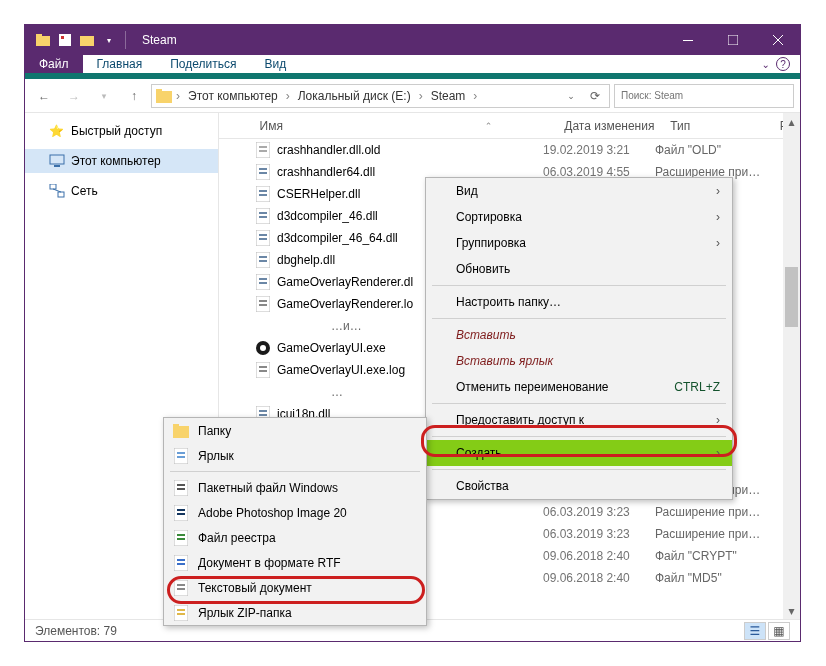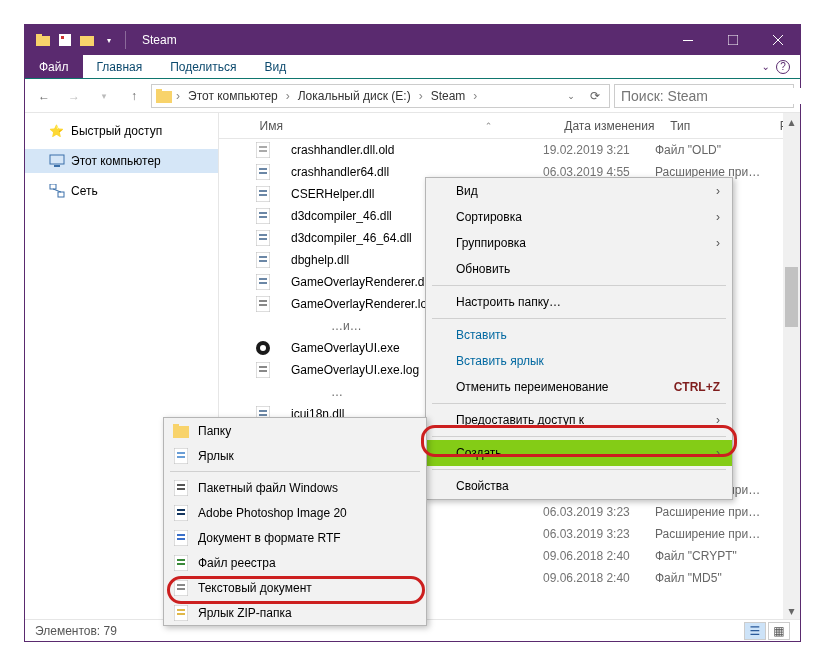--- a/index.html
+++ b/index.html
@@ -7,69 +7,69 @@
 
 .window { position: absolute; top: 24px; left: 24px; width: 777px; height: 618px; border: 1px solid #5a2a6f; background: #fff; }
 
 .titlebar { height: 30px; background: #5a2a6f; display: flex; align-items: center; padding-left: 8px; color: #fff; }
 .titlebar .tb-icons { display: flex; gap: 2px; align-items: center; }
 .titlebar .tb-icons span { width: 20px; height: 20px; display: flex; align-items: center; justify-content: center; }
 .titlebar .title { margin-left: 10px; font-size: 12px; }
 .titlebar .win-controls { margin-left: auto; display: flex; }
 .titlebar .win-controls div { width: 45px; height: 30px; display: flex; align-items: center; justify-content: center; color: #fff; cursor: pointer; }
 
-.ribbon-tabs { height: 24px; background: #fff; display: flex; align-items: stretch; border-bottom: 1px solid #0f766e; }
+.ribbon-tabs { height: 24px; background: #fff; display: flex; align-items: stretch; border-bottom: 6px solid #0f766e; }
 .ribbon-tabs .tab { padding: 0 14px; display: flex; align-items: center; font-size: 12px; color: #0c4a6e; cursor: pointer; }
 .ribbon-tabs .tab.file { background: #5a2a6f; color: #fff; }
 .ribbon-tabs .help { margin-left: auto; display: flex; align-items: center; padding-right: 10px; gap: 6px; color: #5a2a6f; }
 
 .navbar { height: 34px; display: flex; align-items: center; padding: 0 6px; gap: 4px; border-bottom: 1px solid #e6e6e6; }
 .nav-btn { width: 26px; height: 26px; display: flex; align-items: center; justify-content: center; color: #666; cursor: pointer; }
 .nav-btn.disabled { color: #bbb; }
 .address { flex: 1; height: 24px; border: 1px solid #ccc; display: flex; align-items: center; padding: 0 4px; gap: 4px; }
 .address .crumb { color: #333; padding: 0 4px; }
 .address .chev { color: #888; }
 .addr-btn { width: 20px; color: #666; text-align: center; }
 .search { width: 180px; height: 24px; border: 1px solid #ccc; display: flex; align-items: center; padding: 0 6px; color: #888; }
-.search input { border: none; outline: none; flex: 1; font-size: 14px; }
+.search input { border: none; outline: none; flex: 1; font-size: 10px; }
 
 .body { display: flex; height: calc(100% - 30px - 24px - 34px - 22px); position: relative; }
 .sidebar { width: 194px; border-right: 1px solid #e6e6e6; padding-top: 6px; }
 .side-item { display: flex; align-items: center; gap: 6px; padding: 4px 8px 4px 24px; cursor: pointer; margin-bottom: 6px; }
 .side-item.sel { background: #d5e6f7; }
 .side-item .ic { width: 16px; height: 16px; display: flex; align-items: center; justify-content: center; }
 
 .filepane { flex: 1; display: flex; flex-direction: column; position: relative; overflow: hidden; }
 .cols { height: 26px; display: flex; align-items: center; border-bottom: 1px solid #e6e6e6; color: #555; }
 .cols > div { padding: 0 6px; gap: 10px; }
 .col-name { width: 324px; display:flex; align-items:center; gap:6px;}
 .col-date { width: 112px; }
 .col-type { width: 116px; }
 .col-size { flex: 1; }
 .filelist { flex: 1; overflow: hidden; }
 .frow { display: flex; align-items: center; height: 22px; }
-.frow .c-name { width: 324px; display: flex; align-items: center; gap: 20px; padding-left: 36px; }
+.frow .c-name { width: 324px; display: flex; align-items: center; gap: 6px; padding-left: 36px; }
 .frow .c-date { width: 112px; color: #737373; }
 .frow .c-type { width: 116px; color: #666; white-space: nowrap; overflow: hidden; }
 .fic { width: 16px; height: 16px; display: inline-flex; align-items: center; justify-content: center; }
 
 .scroll-v { position: absolute; right: 0; top: 0; bottom: 0; width: 17px; background: #f0f0f0; display:flex; flex-direction:column; }
 .scroll-v .sbtn { height: 17px; display:flex; align-items:center; justify-content:center; color:#666;}
 .scroll-v .sthumb { flex:0 0 60px; background:#c2c2c2; margin:0 2px;}
 .scroll-v .strack { flex:1; }
 
 .statusbar { height: 22px; border-top: 1px solid #e6e6e6; display: flex; align-items: center; padding: 0 10px; color: #555; }
 .statusbar .views { margin-left:auto; display:flex; gap:2px;}
 .statusbar .views div{ width:22px;height:18px;border:1px solid #ccc; display:flex;align-items:center;justify-content:center; }
 
 .ctx { position: absolute; background: #f2f2f2; border: 1px solid #b5b5b5; box-shadow: 2px 2px 6px rgba(0,0,0,0.25); }
 .ctx .item { display: flex; align-items: center; height: 26px; padding: 0 12px 0 30px; cursor: default; position: relative; }
-.ctx .item.disabled { color: #0369a1; }
+.ctx .item.disabled { color: #7f1d1d; font-style: italic; }
 .ctx .item .arrow { margin-left: auto; color: #555; }
-.ctx .item .shortcut { margin-left: auto; color: #7f1d1d; font-weight: bold; }
+.ctx .item .shortcut { margin-left: auto; color: #14532d; }
 .ctx .sep { height: 1px; background: #d0d0d0; margin: 3px 6px; }
 .ctx.primary { top: 152px; left: 400px; width: 308px; }
 .ctx.secondary { top: 392px; left: 138px; width: 264px; }
 .ctx.secondary .item { padding-left: 8px; gap: 8px; height: 25px; }
 .ctx.secondary .sic { width: 18px; height: 18px; display:flex;align-items:center;justify-content:center; }
 
 .hl { position: absolute; border: 3px solid #cc1f1f; border-radius: 14px; pointer-events: none; }
 .hl1 { top: 400px; left: 396px; width: 316px; height: 32px; }
 .hl2 { top: 551px; left: 142px; width: 258px; height: 28px; }
 
@@ -492,35 +492,35 @@
             <rect x="3" y="4" width="8" height="2" fill="#14365f"></rect>
             <rect x="3" y="8" width="8" height="2" fill="#14365f"></rect>
           </svg>
         </span>
         <span>Adobe Photoshop Image 20</span>
       </div>
       <div class="item">
         <span class="sic">
           <svg width="14" height="16">
             <rect x="0" y="0" width="14" height="16" fill="#fff" stroke="#bbb"></rect>
+            <rect x="3" y="4" width="8" height="2" fill="#3a8a3a"></rect>
+            <rect x="3" y="8" width="8" height="2" fill="#3a8a3a"></rect>
+          </svg>
+        </span>
+        <span>Файл реестра</span>
+      </div>
+      <div class="item">
+        <span class="sic">
+          <svg width="14" height="16">
+            <rect x="0" y="0" width="14" height="16" fill="#fff" stroke="#bbb"></rect>
             <rect x="3" y="4" width="8" height="2" fill="#3a6fc9"></rect>
             <rect x="3" y="8" width="8" height="2" fill="#3a6fc9"></rect>
           </svg>
         </span>
         <span>Документ в формате RTF</span>
-      </div>
-      <div class="item">
-        <span class="sic">
-          <svg width="14" height="16">
-            <rect x="0" y="0" width="14" height="16" fill="#fff" stroke="#bbb"></rect>
-            <rect x="3" y="4" width="8" height="2" fill="#3a8a3a"></rect>
-            <rect x="3" y="8" width="8" height="2" fill="#3a8a3a"></rect>
-          </svg>
-        </span>
-        <span>Файл реестра</span>
       </div>
       <div class="item">
         <span class="sic">
           <svg width="14" height="16">
             <rect x="0" y="0" width="14" height="16" fill="#fff" stroke="#bbb"></rect>
             <rect x="3" y="4" width="8" height="2" fill="#888"></rect>
             <rect x="3" y="8" width="8" height="2" fill="#888"></rect>
           </svg>
         </span>
         <span>Текстовый документ</span>

